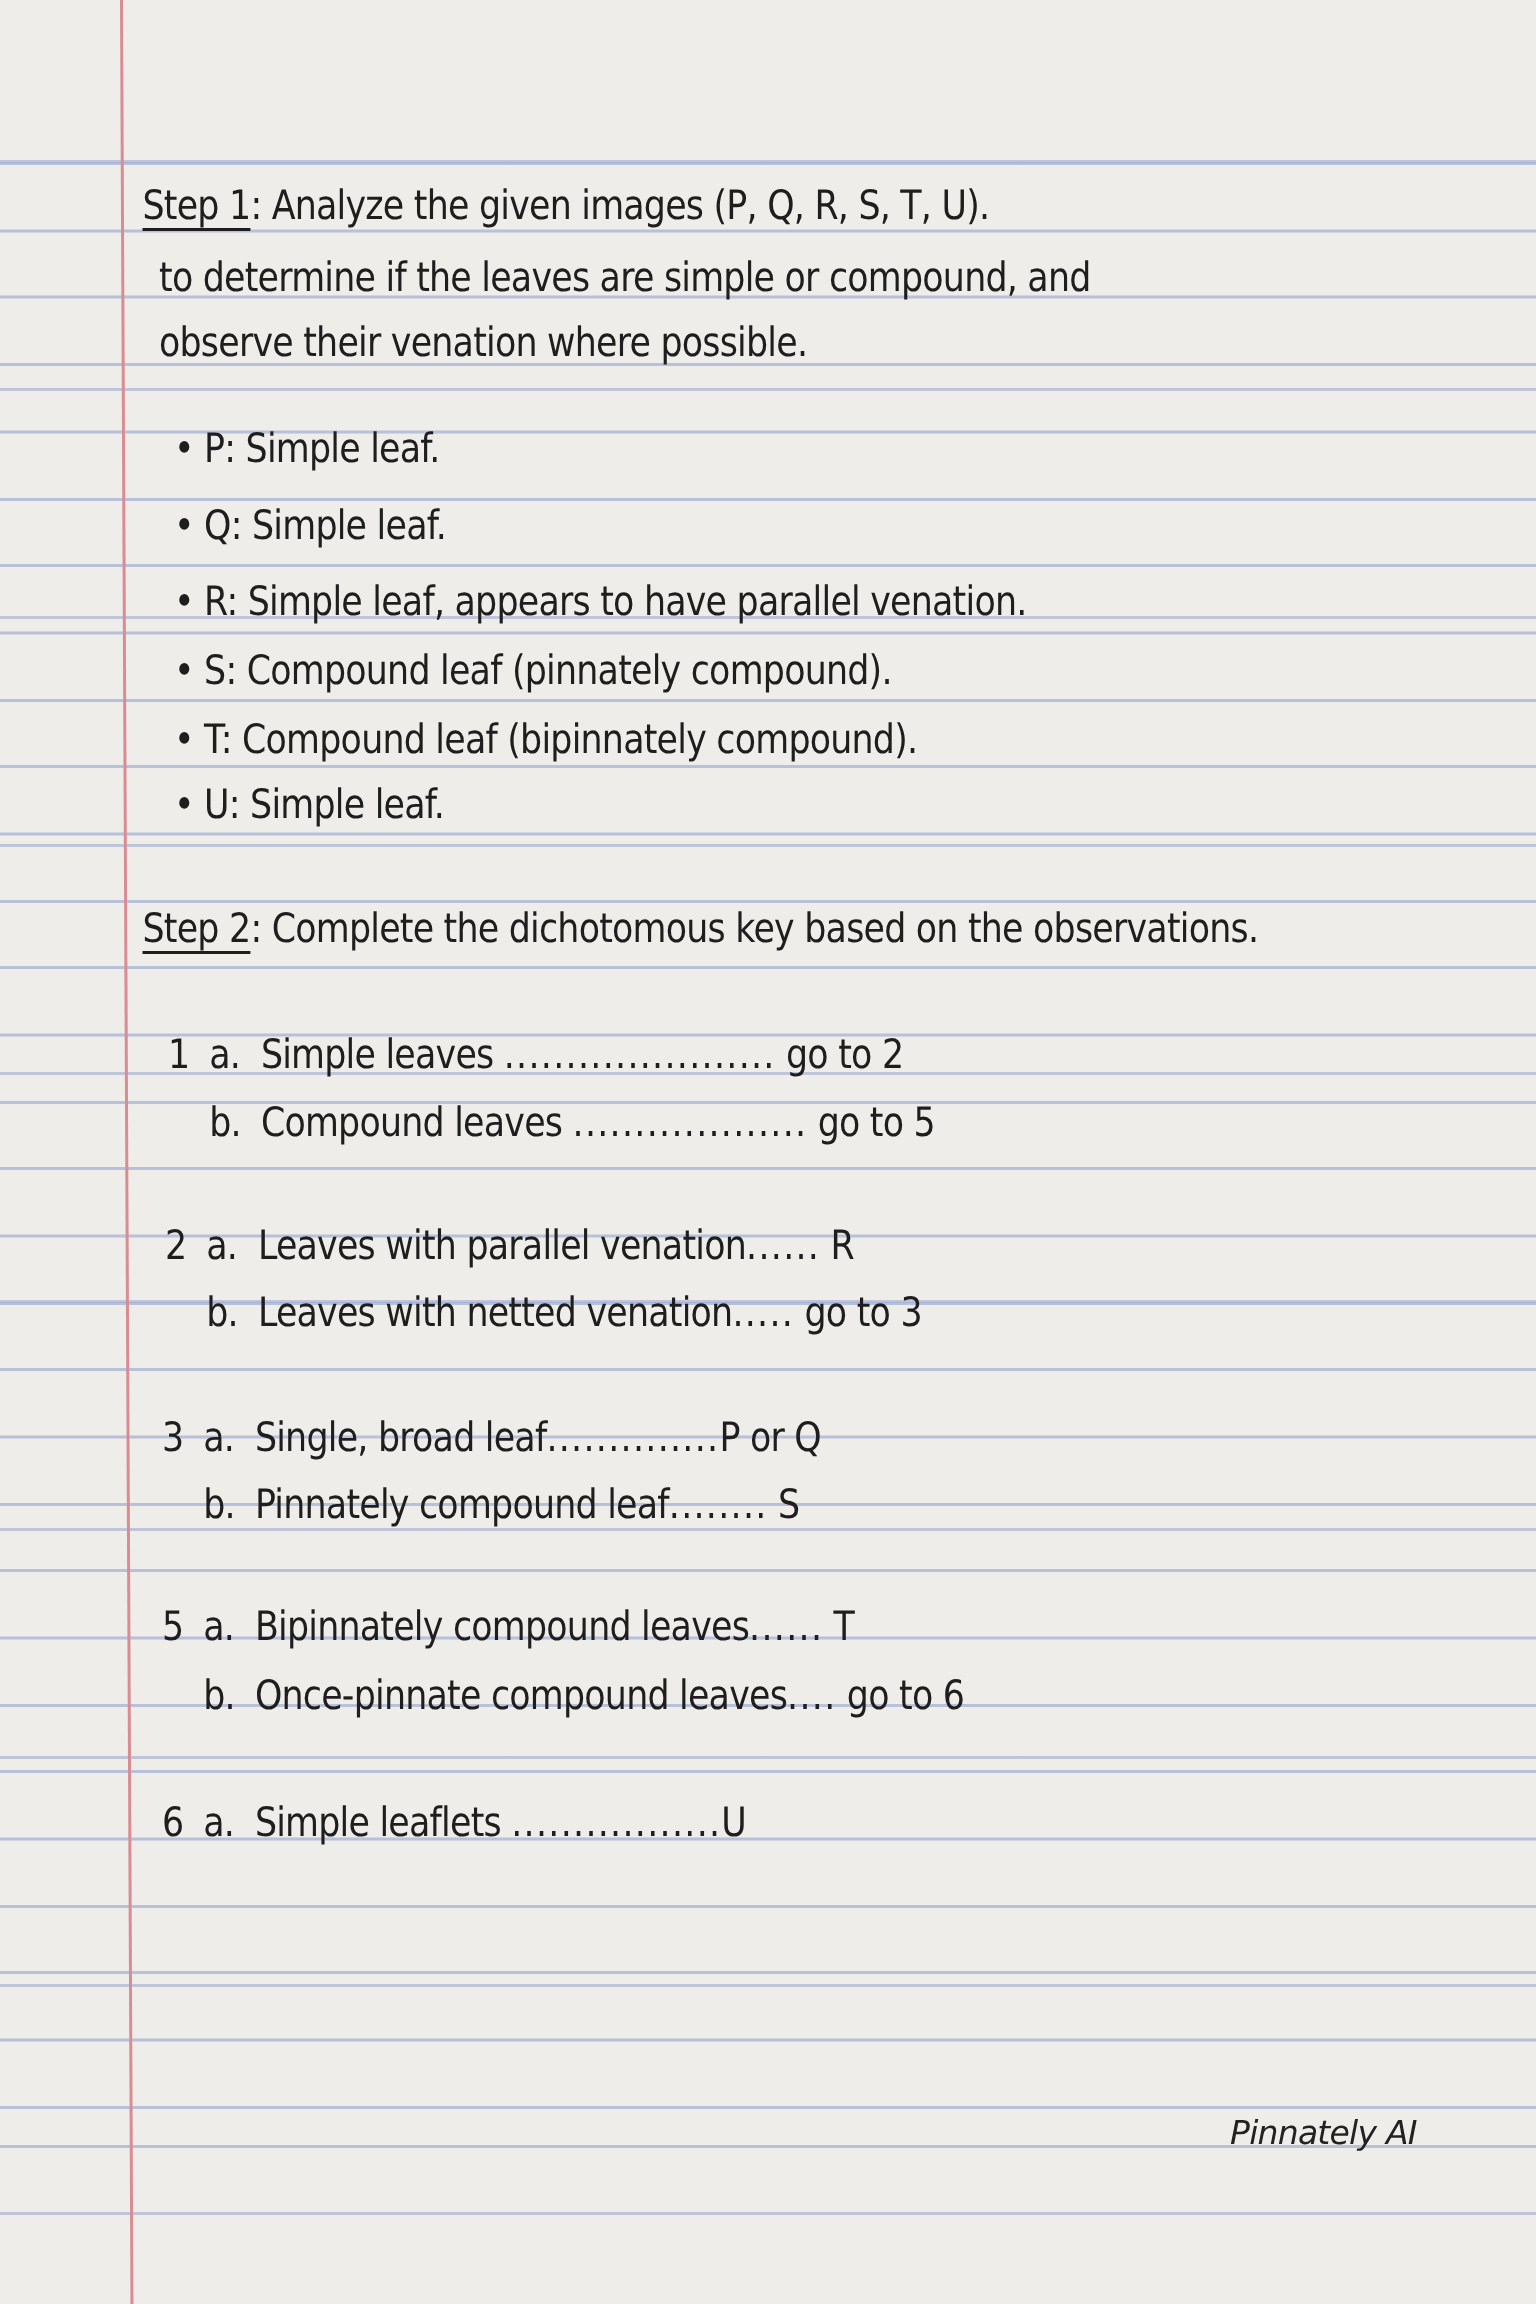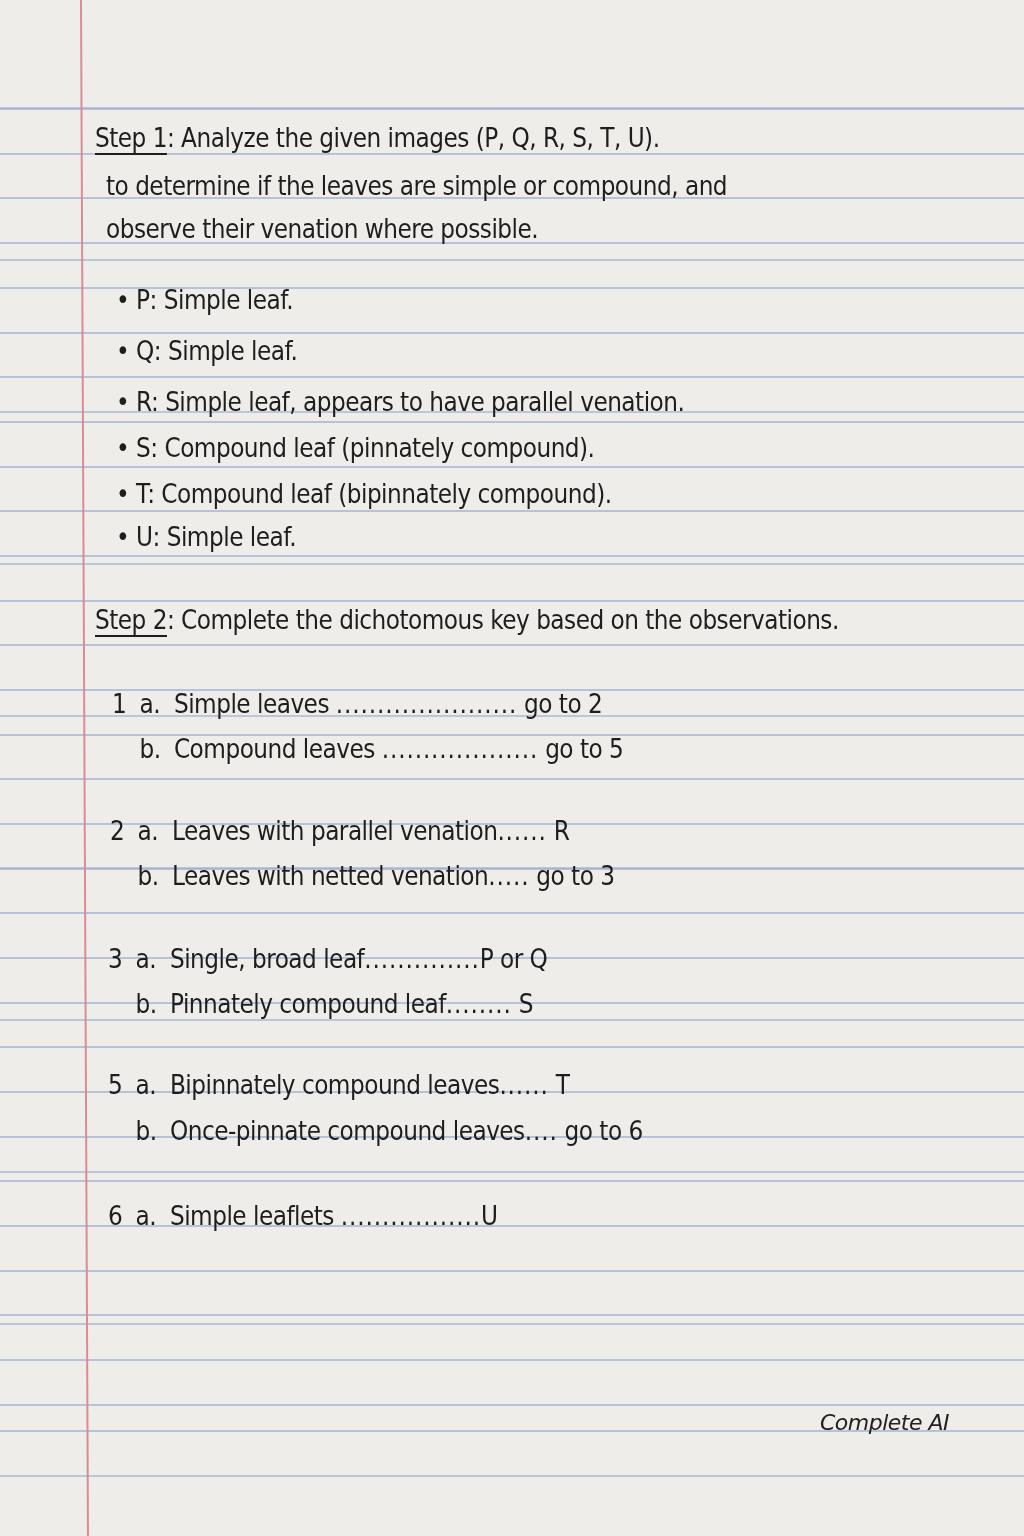--- a/index.html
+++ b/index.html
@@ -146,13 +146,13 @@
   <span class="num">5</span><span class="lbl">a.</span><span>Bipinnately compound leaves</span><span class="dots">......</span> <span>T</span>
 </div>
 <div class="hw" style="left:108px; top:1117px;">
   <span class="num"></span><span class="lbl">b.</span><span>Once-pinnate compound leaves</span><span class="dots">....</span> <span>go to 6</span>
 </div>
 
 <div class="hw" style="left:108px; top:1202px;">
   <span class="num">6</span><span class="lbl">a.</span><span>Simple leaflets</span> <span class="dots">.................</span><span>U</span>
 </div>
 
-<div class="brand">Complete AI</div>
+<div class="brand">Pinnately AI</div>
 
 </body></html>

